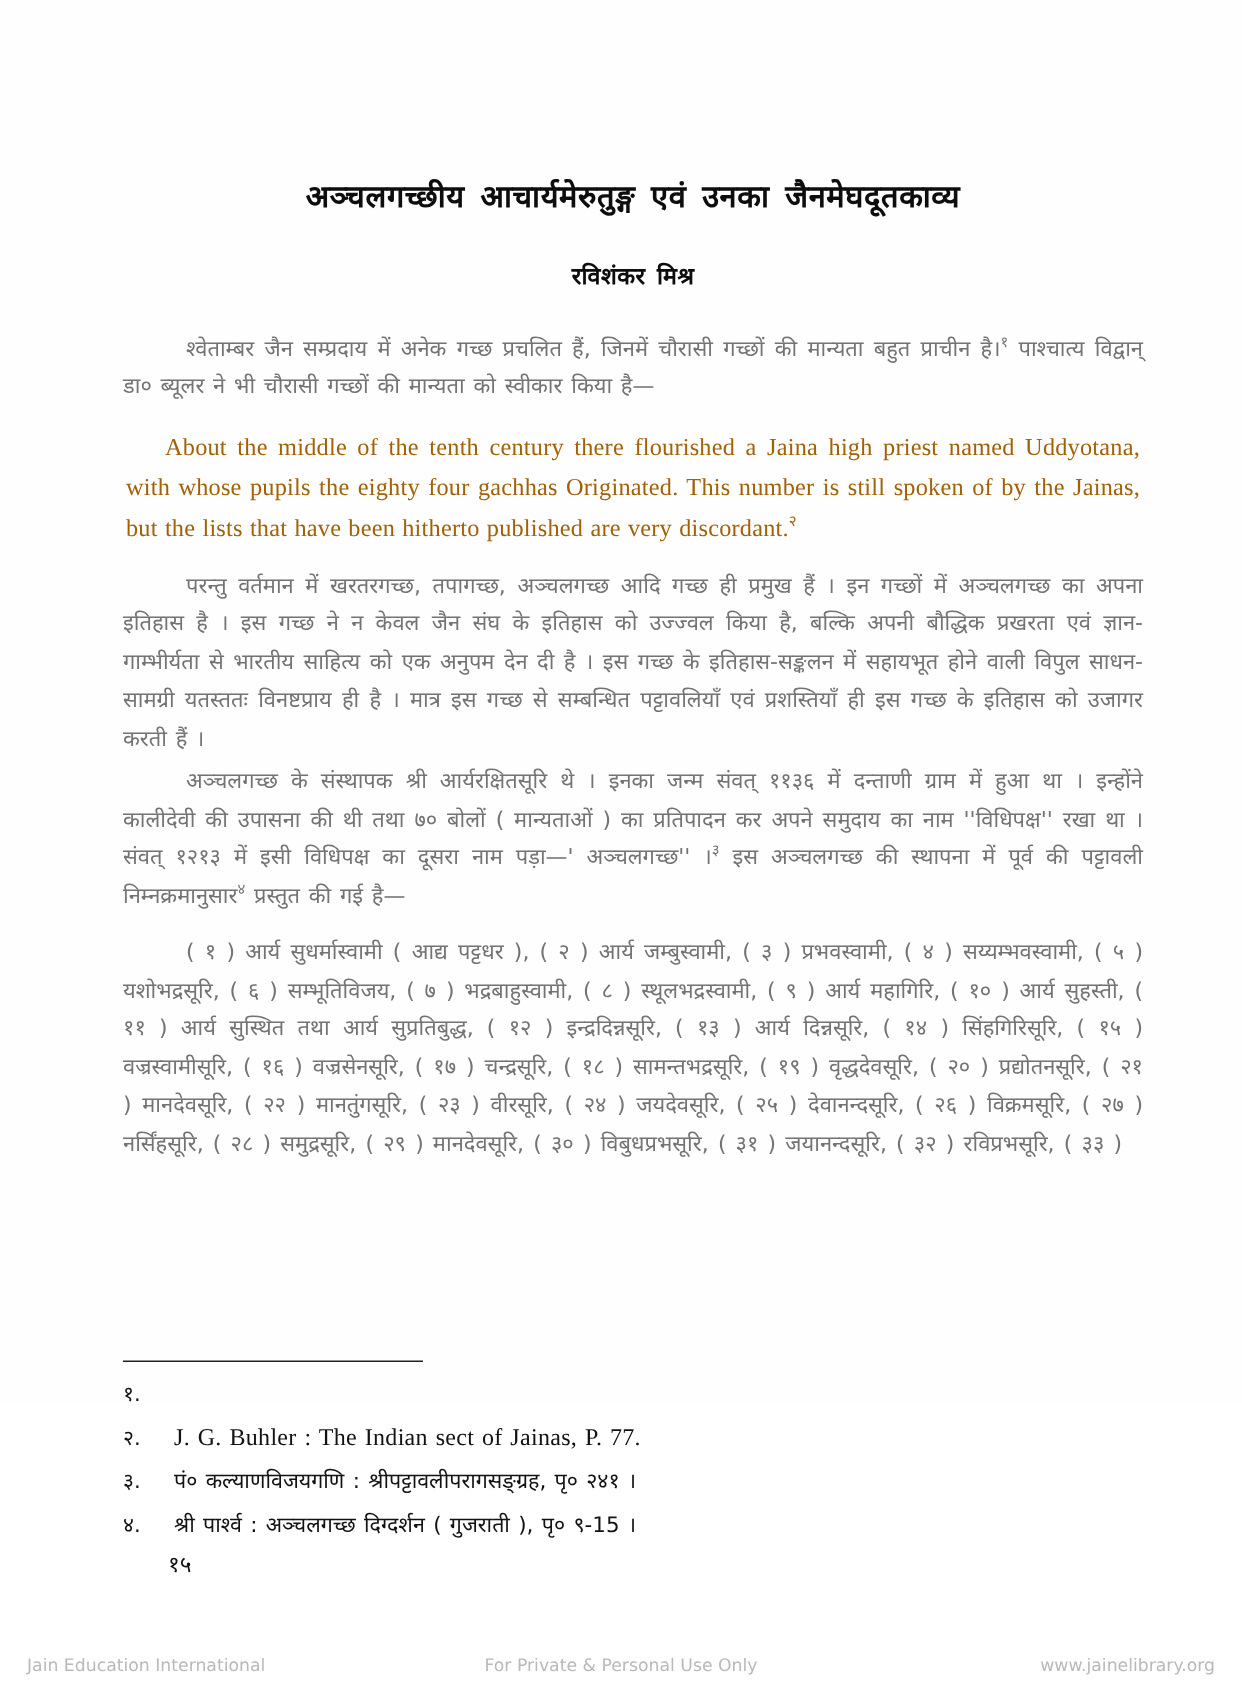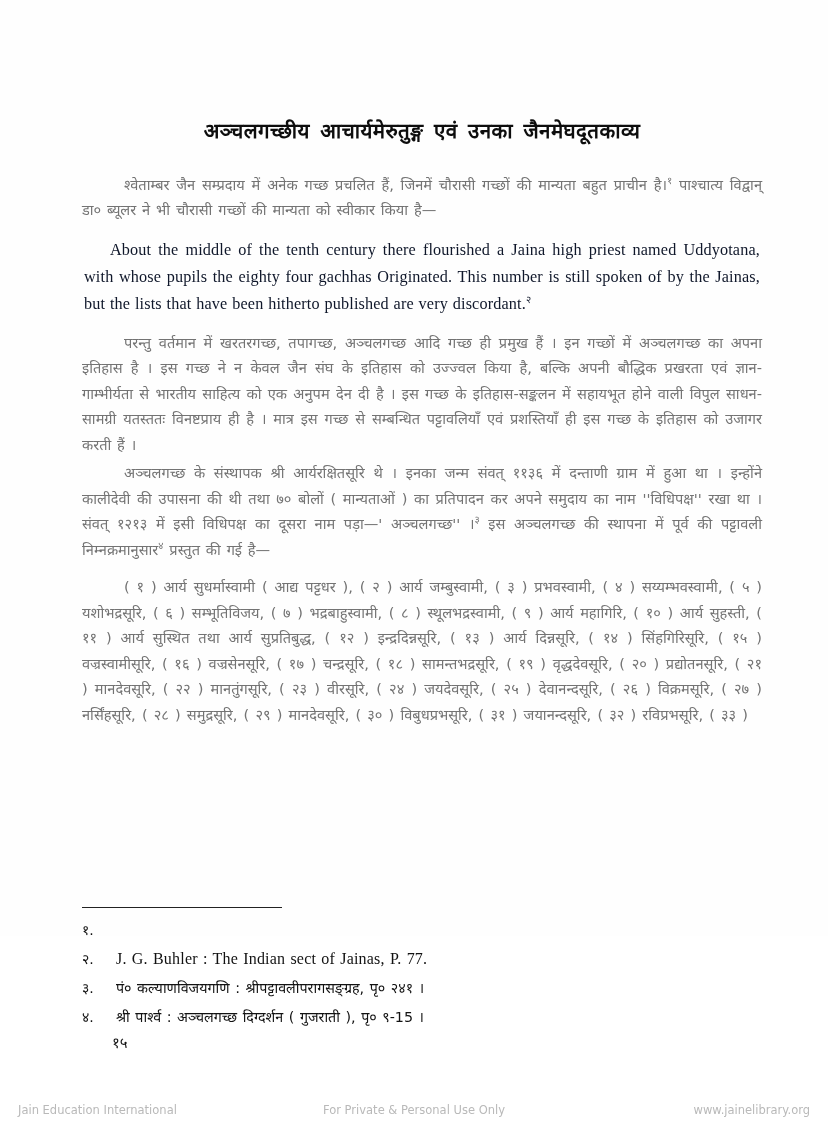--- a/index.html
+++ b/index.html
@@ -85,21 +85,21 @@
     margin: 14px 0 12px 0;
     padding: 0 2px 0 2px;
   }
   p.english {
     font-family: "Liberation Serif", "DejaVu Serif", serif;
     font-size: 16.2px;
     line-height: 27px;
     margin: 0;
     text-align: justify;
     text-indent: 26px;
-    color: #0f172a;
+    color: #a16207;
     letter-spacing: 0.15px;
     word-spacing: 0.6px;
   }
   p.english sup {
     font-family: "DejaVu Sans", sans-serif;
     font-size: 10px;
     vertical-align: super;
     line-height: 0;
   }
 
@@ -200,20 +200,21 @@
 </style>
 </head>
 <body>
 
 <div class="page">
 
   <div class="content">
 
     <h1 class="article-title">अञ्चलगच्छीय आचार्यमेरुतुङ्ग एवं उनका जैनमेघदूतकाव्य</h1>
 
+    <div class="article-author">रविशंकर मिश्र</div>
 
     <div class="hindi-block">
       <p class="hindi"><span>श्वेताम्बर जैन सम्प्रदाय में अनेक गच्छ प्रचलित हैं, जिनमें चौरासी गच्छों की मान्यता बहुत प्राचीन है।</span><sup>१</sup><span> पाश्चात्य विद्वान् डा० ब्यूलर ने भी चौरासी गच्छों की मान्यता को स्वीकार किया है—</span></p>
     </div>
 
     <div class="english-quote">
       <p class="english"><span>About the middle of the tenth century there flourished a Jaina high priest named Uddyotana, with whose pupils the  eighty four gachhas Originated.  This number is still spoken of by  the Jainas,  but the lists  that  have  been hitherto published are very discordant.</span><sup>२</sup></p>
     </div>
 
     <div class="hindi-block" style="margin-top:12px">

